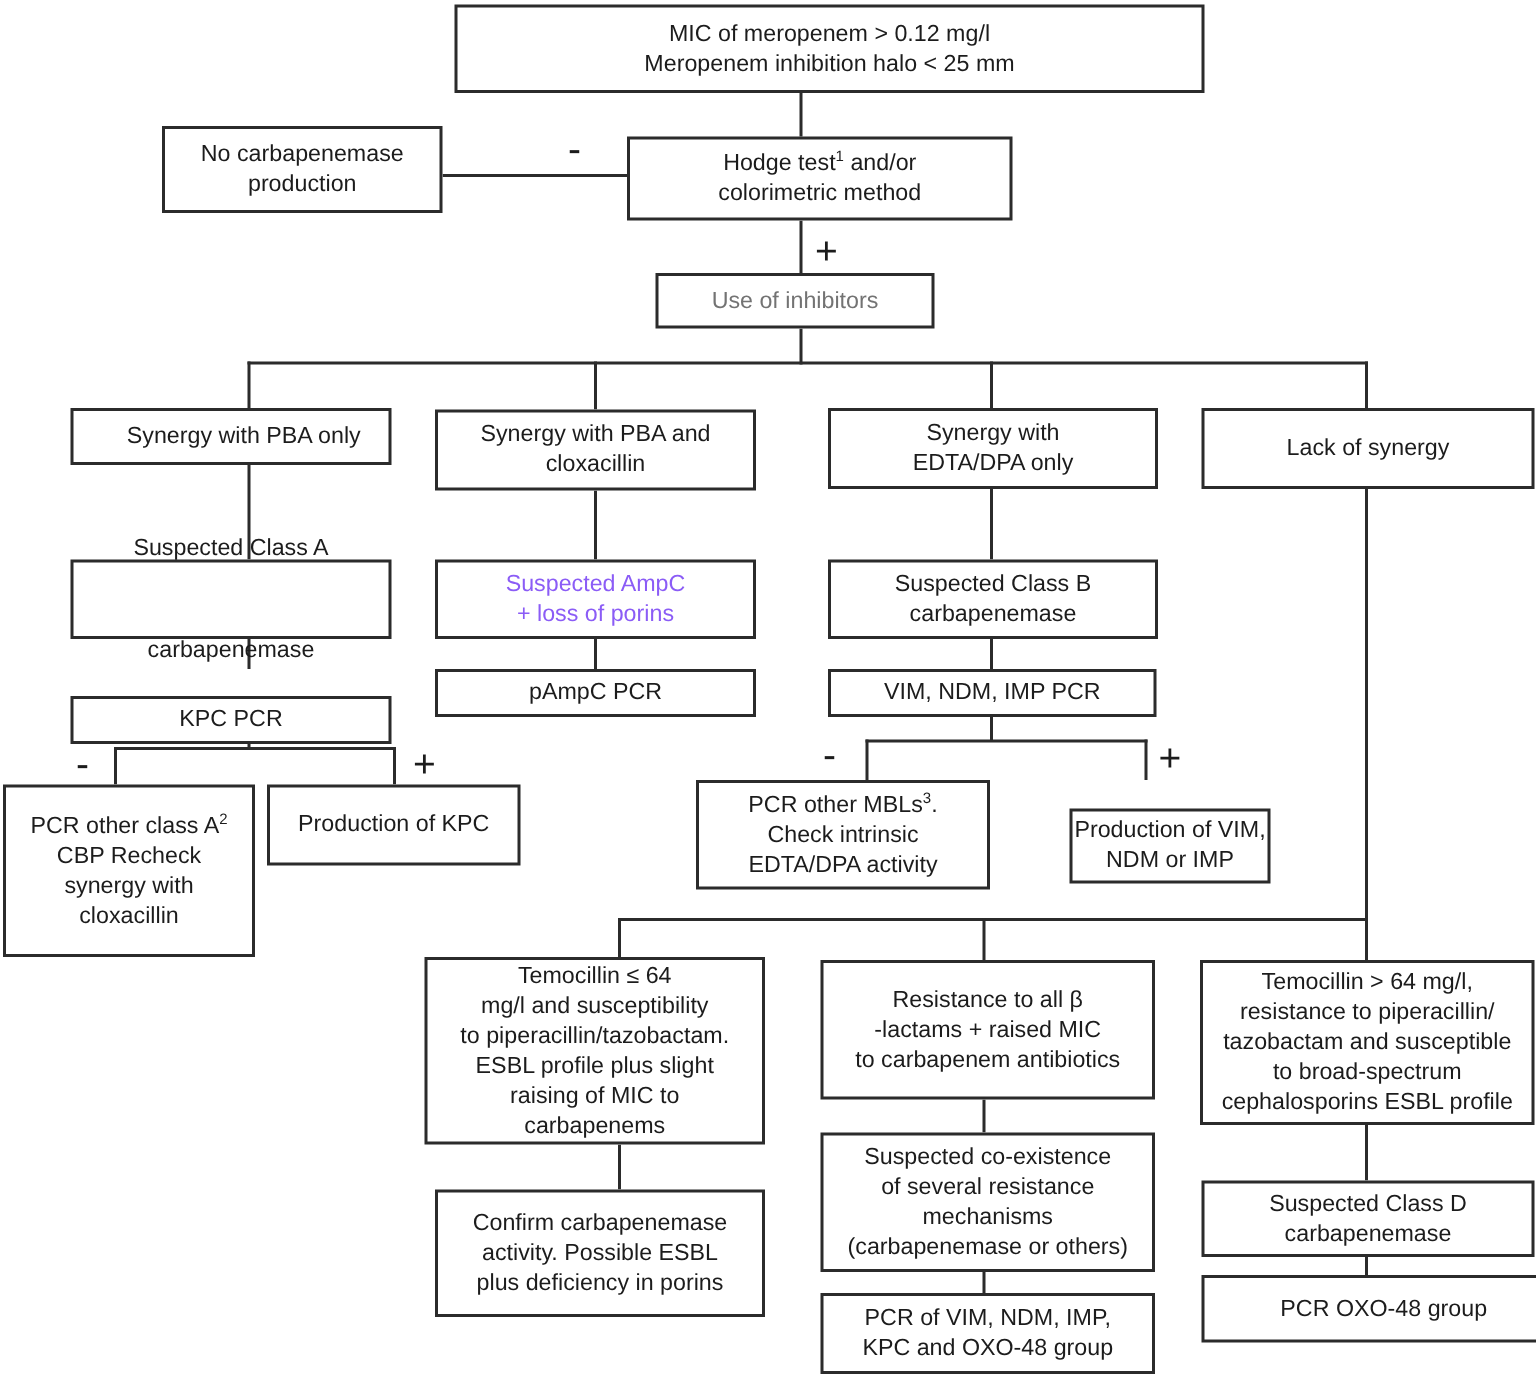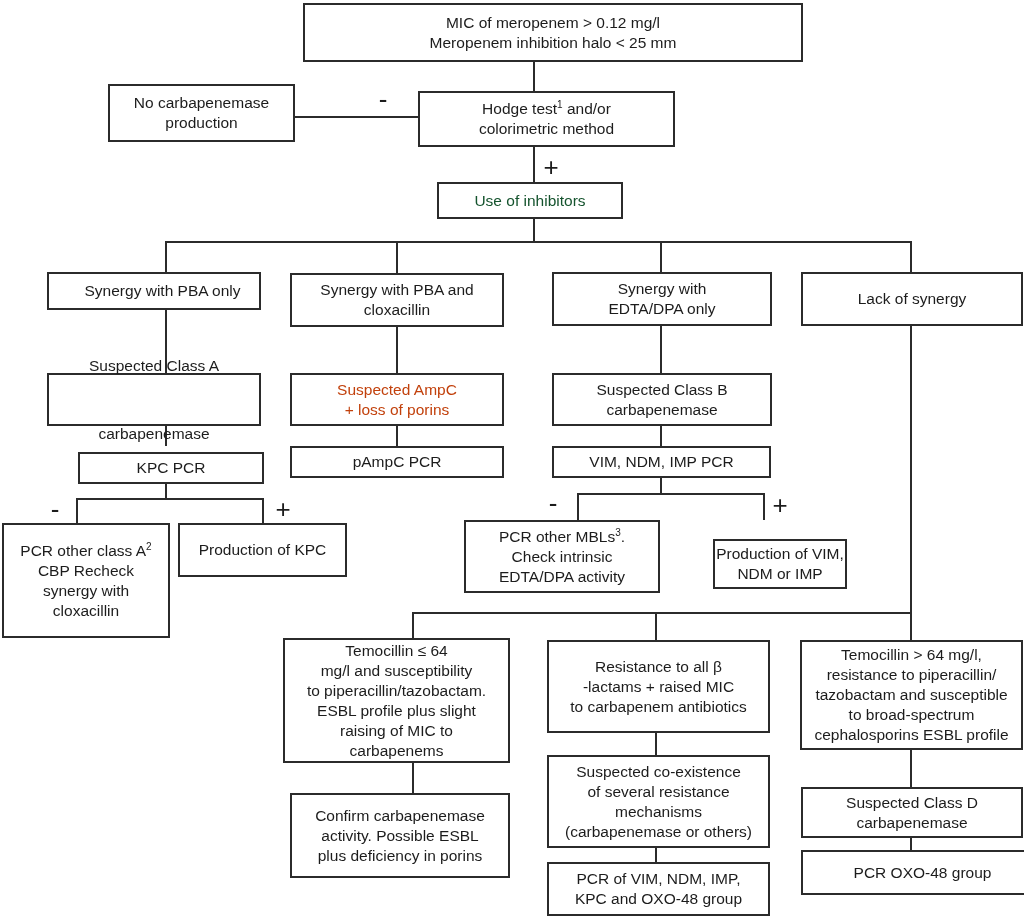--- a/index.html
+++ b/index.html
@@ -87,50 +87,50 @@
       <div class="line">Meropenem inhibition halo &lt; 25 mm</div>
     </div>
     <div class="node" style="left: 108px; top: 84px; width: 187px; height: 58px; border-color: rgb(43, 43, 43); color: rgb(28, 28, 28);">
       <div class="line">No carbapenemase</div>
       <div class="line">production</div>
     </div>
     <div class="node" style="left: 418px; top: 91px; width: 257px; height: 56px; border-color: rgb(43, 43, 43); color: rgb(28, 28, 28);">
       <div class="line">Hodge test<sup>1</sup> and/or</div>
       <div class="line">colorimetric method</div>
     </div>
-    <div class="node" style="left: 437px; top: 182px; width: 186px; height: 37px; border-color: rgb(43, 43, 43); color: #14532d; justify-content: center;">
+    <div class="node" style="left: 437px; top: 182px; width: 186px; height: 37px; border-color: rgb(43, 43, 43); color: #737373; justify-content: center;">
       <div class="line">Use of inhibitors</div>
     </div>
     <div class="node" style="left: 47px; top: 272px; width: 214px; height: 38px; border-color: rgb(43, 43, 43); color: rgb(28, 28, 28); padding-left: 19px;">
       <div class="line">Synergy with PBA only</div>
     </div>
     <div class="node" style="left: 290px; top: 273px; width: 214px; height: 54px; border-color: rgb(43, 43, 43); color: rgb(28, 28, 28);">
       <div class="line">Synergy with PBA and</div>
       <div class="line">cloxacillin</div>
     </div>
     <div class="node" style="left: 552px; top: 272px; width: 220px; height: 54px; border-color: rgb(43, 43, 43); color: rgb(28, 28, 28);">
       <div class="line">Synergy with</div>
       <div class="line">EDTA/DPA only</div>
     </div>
     <div class="node" style="left: 801px; top: 272px; width: 222px; height: 54px; border-color: rgb(43, 43, 43); color: rgb(28, 28, 28);">
       <div class="line">Lack of synergy</div>
     </div>
     <div class="node" style="left: 47px; top: 373px; width: 214px; height: 53px; border-color: rgb(43, 43, 43); color: rgb(28, 28, 28); gap: 48px;">
       <div class="line">Suspected Class A</div>
       <div class="line">carbapenemase</div>
     </div>
-    <div class="node" style="left: 290px; top: 373px; width: 214px; height: 53px; border-color: rgb(43, 43, 43); color: #c2410c;">
+    <div class="node" style="left: 290px; top: 373px; width: 214px; height: 53px; border-color: rgb(43, 43, 43); color: #8b5cf6;">
       <div class="line">Suspected AmpC</div>
       <div class="line">+ loss of porins</div>
     </div>
     <div class="node" style="left: 552px; top: 373px; width: 220px; height: 53px; border-color: rgb(43, 43, 43); color: rgb(28, 28, 28);">
       <div class="line">Suspected Class B</div>
       <div class="line">carbapenemase</div>
     </div>
-    <div class="node" style="left: 47px; top: 452px; width: 186px; height: 32px; border-color: rgb(43, 43, 43); color: rgb(28, 28, 28); margin-left: 31px;">
+    <div class="node" style="left: 47px; top: 464px; width: 214px; height: 32px; border-color: rgb(43, 43, 43); color: rgb(28, 28, 28);">
       <div class="line">KPC PCR</div>
     </div>
     <div class="node" style="left: 290px; top: 446px; width: 214px; height: 32px; border-color: rgb(43, 43, 43); color: rgb(28, 28, 28);">
       <div class="line">pAmpC PCR</div>
     </div>
     <div class="node" style="left: 552px; top: 446px; width: 219px; height: 32px; border-color: rgb(43, 43, 43); color: rgb(28, 28, 28);">
       <div class="line">VIM, NDM, IMP PCR</div>
     </div>
     <div class="node" style="left: 2px; top: 523px; width: 168px; height: 115px; border-color: rgb(43, 43, 43); color: rgb(28, 28, 28);">
       <div class="line">PCR other class A<sup>2</sup></div>

